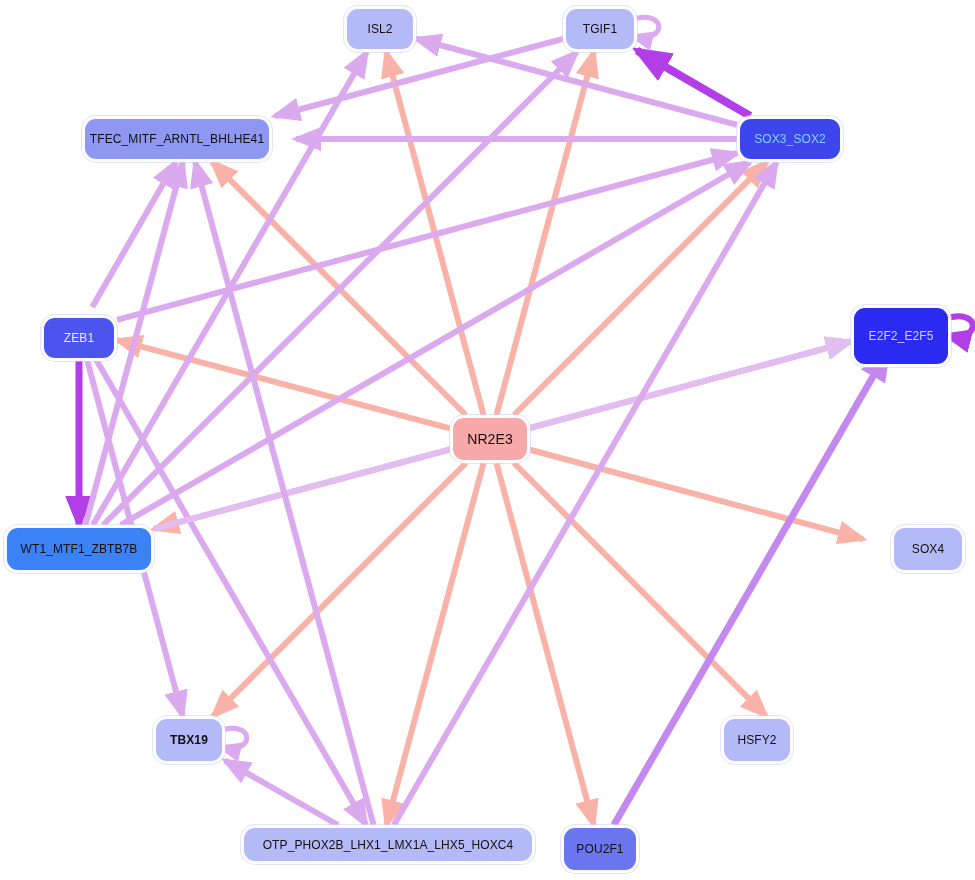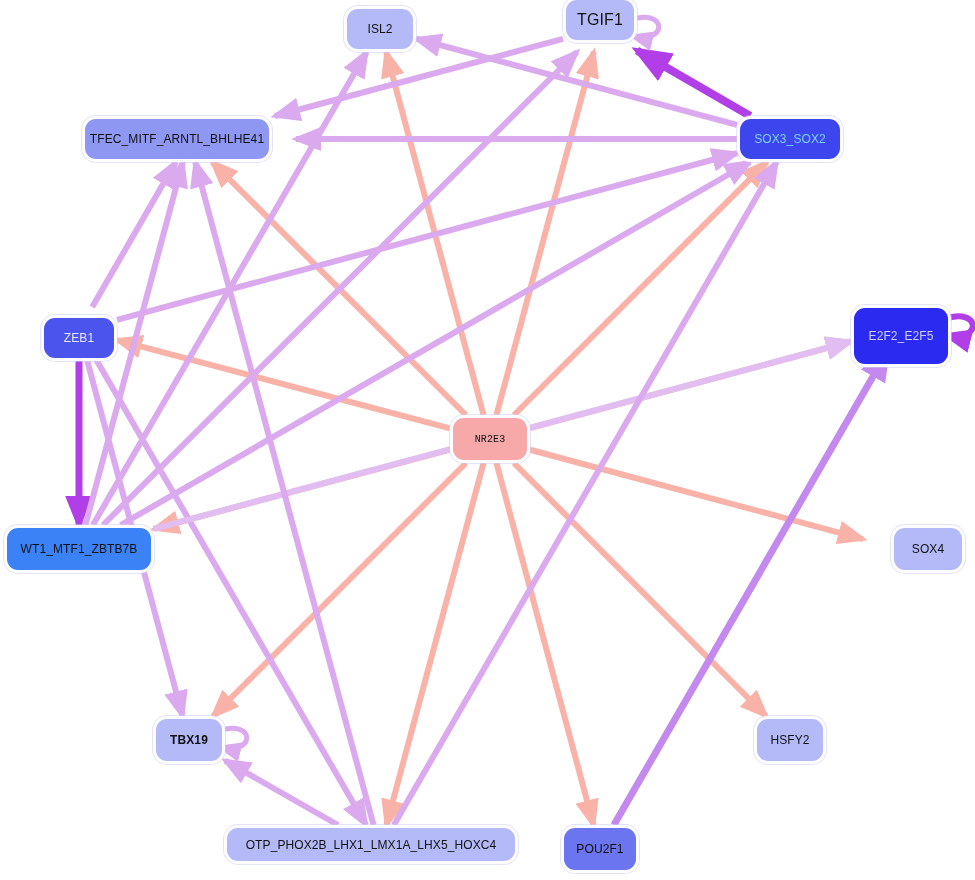--- a/index.html
+++ b/index.html
@@ -67,50 +67,50 @@
       <line x1="154" y1="528.8357664233577" x2="851" y2="341.4428223844282" stroke="#e2bdf2" stroke-width="6" stroke-linecap="butt" marker-end="url(#ah-e2bdf2)"></line>
       <line x1="337.9449541284404" y1="825" x2="225" y2="760.5445026178011" stroke="#dba9ee" stroke-width="6" stroke-linecap="butt" marker-end="url(#ah-dba9ee)"></line>
       <line x1="373.543661971831" y1="825" x2="195.18732394366197" y2="162" stroke="#dba9ee" stroke-width="6" stroke-linecap="butt" marker-end="url(#ah-dba9ee)"></line>
       <line x1="393.85915492957747" y1="825" x2="776.7183098591549" y2="162" stroke="#dba9ee" stroke-width="6" stroke-linecap="butt" marker-end="url(#ah-dba9ee)"></line>
       <line x1="613.8656429942419" y1="825" x2="887.7120921305183" y2="351" stroke="#c489ee" stroke-width="7" stroke-linecap="butt" marker-end="url(#ah-c489ee)"></line>
     </svg>
   <div id="nodes">
       <div class="node" style="left: 347px; top: 9px; width: 66px; height: 40px; background: rgb(179, 186, 247); color: rgb(17, 17, 17); font-size: 12px;">
         <span>ISL2</span>
       </div>
-      <div class="node" style="left: 566px; top: 0; width: 68px; height: 40px; background: rgb(179, 186, 247); color: rgb(17, 17, 17); font-size: 16px;">
+      <div class="node" style="left: 566px; top: 9px; width: 68px; height: 40px; background: rgb(179, 186, 247); color: rgb(17, 17, 17); font-size: 12px;">
         <span>TGIF1</span>
       </div>
       <div class="node" style="left: 85px; top: 119px; width: 184px; height: 40px; background: rgb(142, 152, 243); color: rgb(17, 17, 17); font-size: 12px;">
         <span>TFEC_MITF_ARNTL_BHLHE41</span>
       </div>
       <div class="node" style="left: 740px; top: 119px; width: 100px; height: 40px; background: rgb(61, 70, 237); color: #7dd3fc; font-size: 12px;">
         <span>SOX3_SOX2</span>
       </div>
       <div class="node" style="left: 44px; top: 318px; width: 70px; height: 40px; background: rgb(76, 84, 238); color: rgb(232, 232, 255); font-size: 12px;">
         <span>ZEB1</span>
       </div>
       <div class="node" style="left: 854px; top: 308px; width: 94px; height: 56px; background: rgb(42, 42, 240); color: rgb(207, 208, 255); font-size: 12px;">
         <span>E2F2_E2F5</span>
       </div>
-      <div class="node" style="left: 453px; top: 418px; width: 74px; height: 42px; background: rgb(247, 168, 168); color: rgb(17, 17, 17); font-size: 10px; font-family: Liberation Mono, monospace;">
+      <div class="node" style="left: 453px; top: 418px; width: 74px; height: 42px; background: rgb(247, 168, 168); color: rgb(17, 17, 17); font-size: 14px;">
         <span>NR2E3</span>
       </div>
       <div class="node" style="left: 7px; top: 528px; width: 144px; height: 42px; background: #3b82f6; color: rgb(17, 17, 17); font-size: 12px;">
         <span>WT1_MTF1_ZBTB7B</span>
       </div>
       <div class="node" style="left: 866px; top: 528px; width: 68px; height: 42px; background: rgb(179, 186, 247); color: rgb(17, 17, 17); font-size: 12px; margin-left: 28px;">
         <span>SOX4</span>
       </div>
       <div class="node" style="left: 156px; top: 719px; width: 66px; height: 42px; background: rgb(179, 186, 247); color: rgb(17, 17, 17); font-size: 12px; font-weight: bold;">
         <span>TBX19</span>
       </div>
-      <div class="node" style="left: 757px; top: 719px; width: 66px; height: 42px; background: rgb(179, 186, 247); color: rgb(17, 17, 17); font-size: 12px;">
+      <div class="node" style="left: 724px; top: 719px; width: 66px; height: 42px; background: rgb(179, 186, 247); color: rgb(17, 17, 17); font-size: 12px;">
         <span>HSFY2</span>
       </div>
-      <div class="node" style="left: 227px; top: 828px; width: 288px; height: 33px; background: rgb(179, 186, 247); color: rgb(17, 17, 17); font-size: 12px;">
+      <div class="node" style="left: 244px; top: 828px; width: 288px; height: 33px; background: rgb(179, 186, 247); color: rgb(17, 17, 17); font-size: 12px;">
         <span>OTP_PHOX2B_LHX1_LMX1A_LHX5_HOXC4</span>
       </div>
       <div class="node" style="left: 564px; top: 828px; width: 72px; height: 42px; background: rgb(108, 117, 240); color: rgb(17, 17, 17); font-size: 12px;">
         <span>POU2F1</span>
       </div>
     </div>
 </div>
 
 </body></html>

